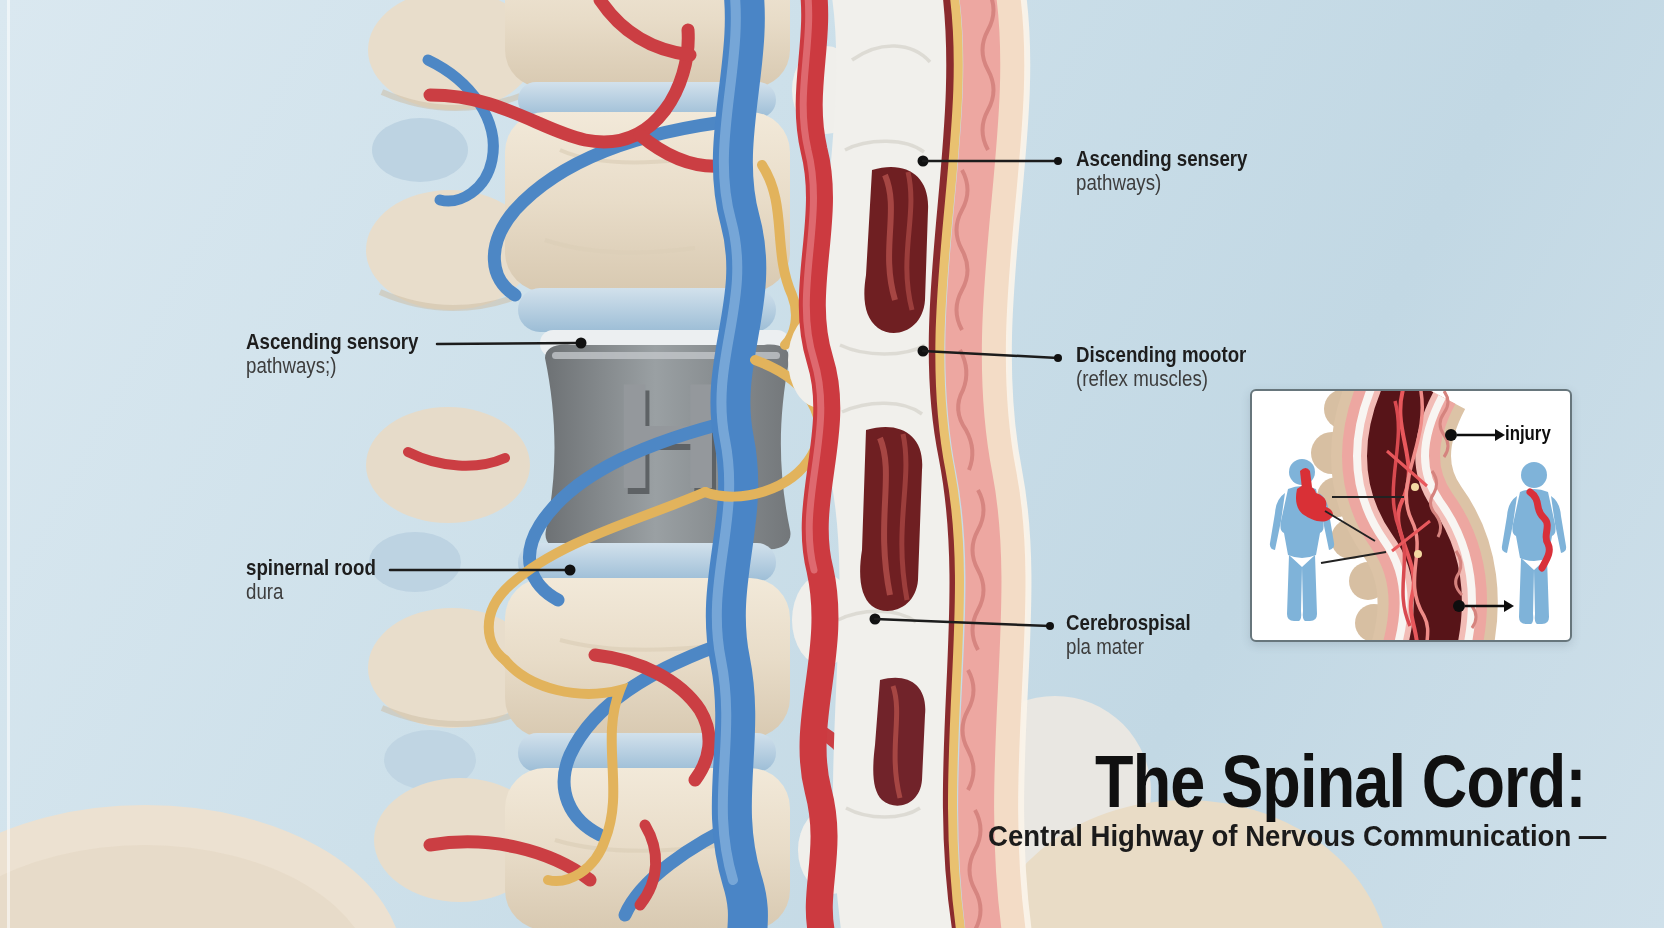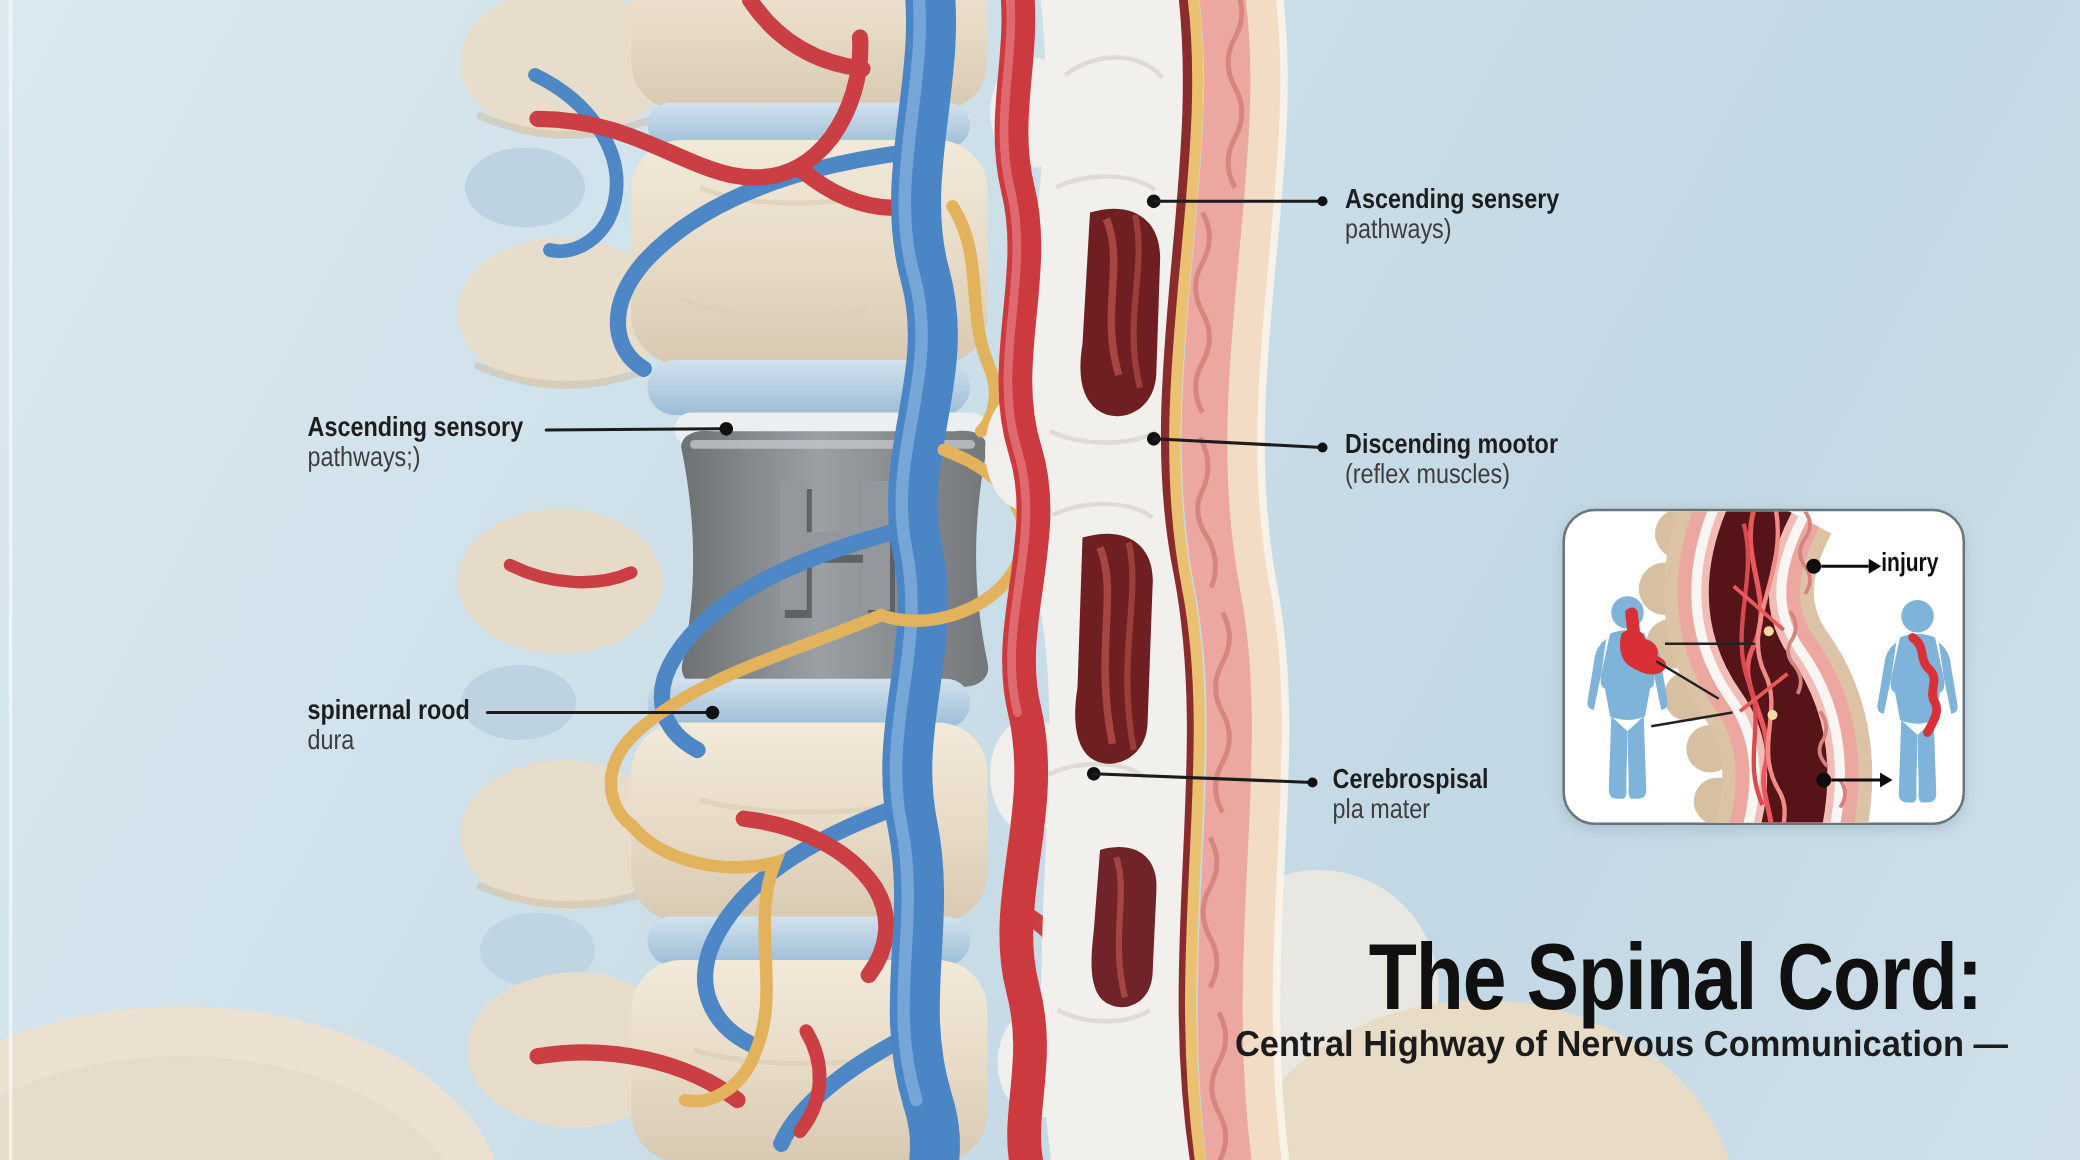--- a/index.html
+++ b/index.html
@@ -10,22 +10,22 @@
   }
   .edge-line{position:absolute;left:7px;top:0;width:3px;height:100%;background:rgba(255,255,255,.55);}
   .art{position:absolute;left:0;top:0;}
   .lbl{position:absolute;white-space:nowrap;transform:scaleX(.85);transform-origin:0 0;
        font-size:22px;line-height:24px;font-weight:700;color:#1d1d1d;}
   .lbl .l2{font-weight:400;color:#3d3d3d;}
   .title{position:absolute;left:1095px;top:738px;font-size:75px;font-weight:700;color:#101010;
          letter-spacing:-1px;white-space:nowrap;transform:scaleX(.84);transform-origin:0 0;}
   .subtitle{position:absolute;left:988px;top:820px;font-size:29px;font-weight:700;color:#1b1b1b;
          white-space:nowrap;transform:scaleX(.95);transform-origin:0 0;}
-  .inset{position:absolute;left:1250px;top:407px;width:322px;height:253px;background:#fff;
-         border:2px solid #67767c;border-radius:26px;overflow:hidden;box-sizing:border-box;
+  .inset{position:absolute;left:1250px;top:389px;width:322px;height:253px;background:#fff;
+         border:2px solid #67767c;border-radius:6px;overflow:hidden;box-sizing:border-box;
          box-shadow:0 3px 10px rgba(60,80,95,.18);}
   .inset svg{position:absolute;left:0;top:0;}
   .injury{position:absolute;left:253px;top:30px;font-size:21px;font-weight:700;color:#0e0e0e;
           white-space:nowrap;transform:scaleX(.8);transform-origin:0 0;}
 </style>
 </head>
 <body>
 
 <div class="stage">
 

